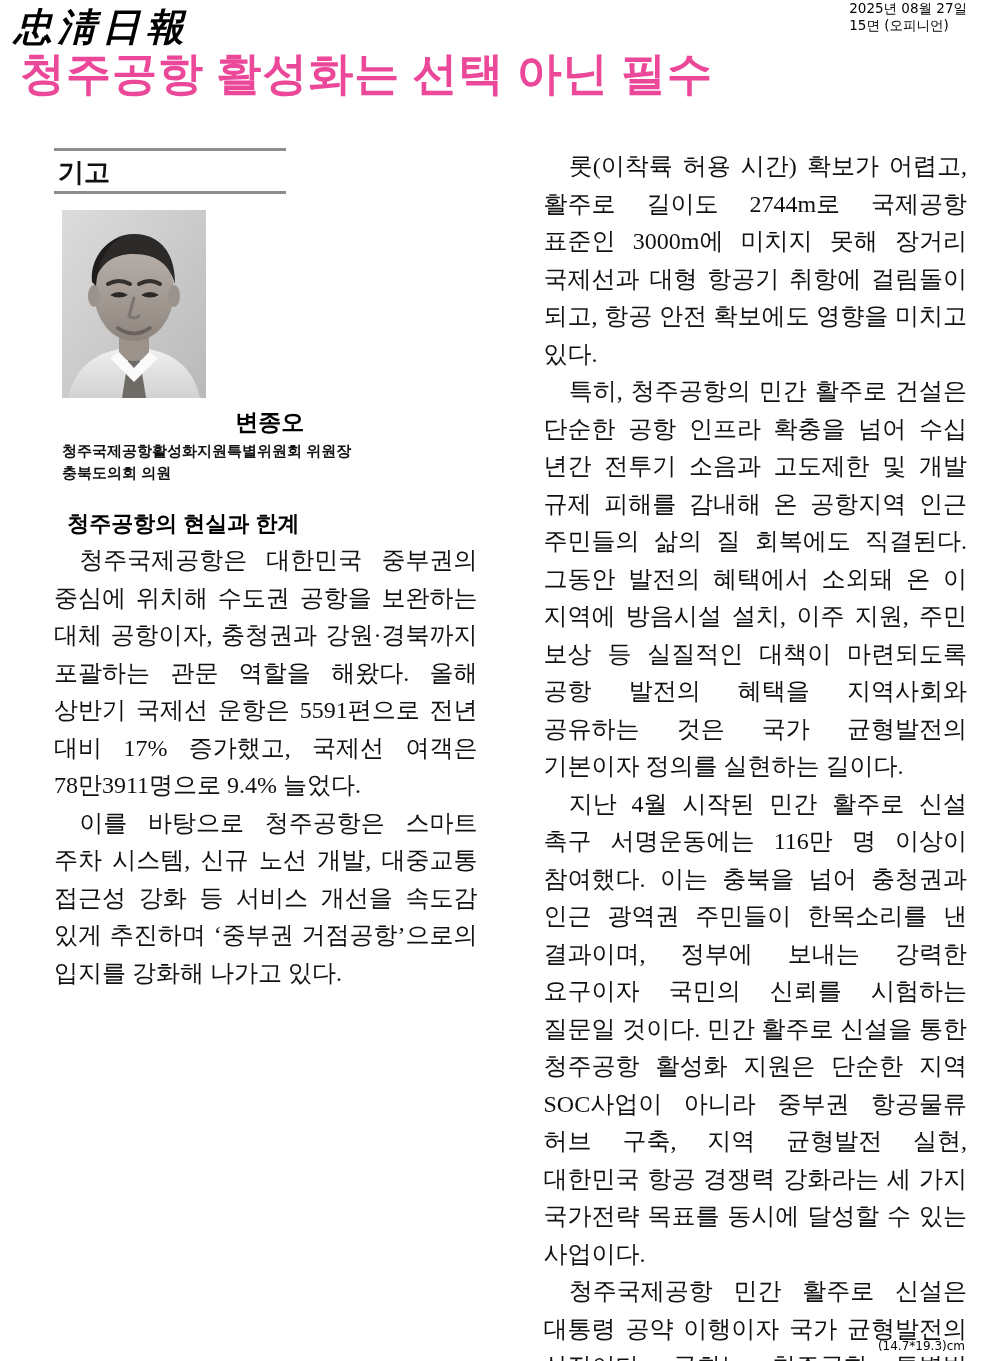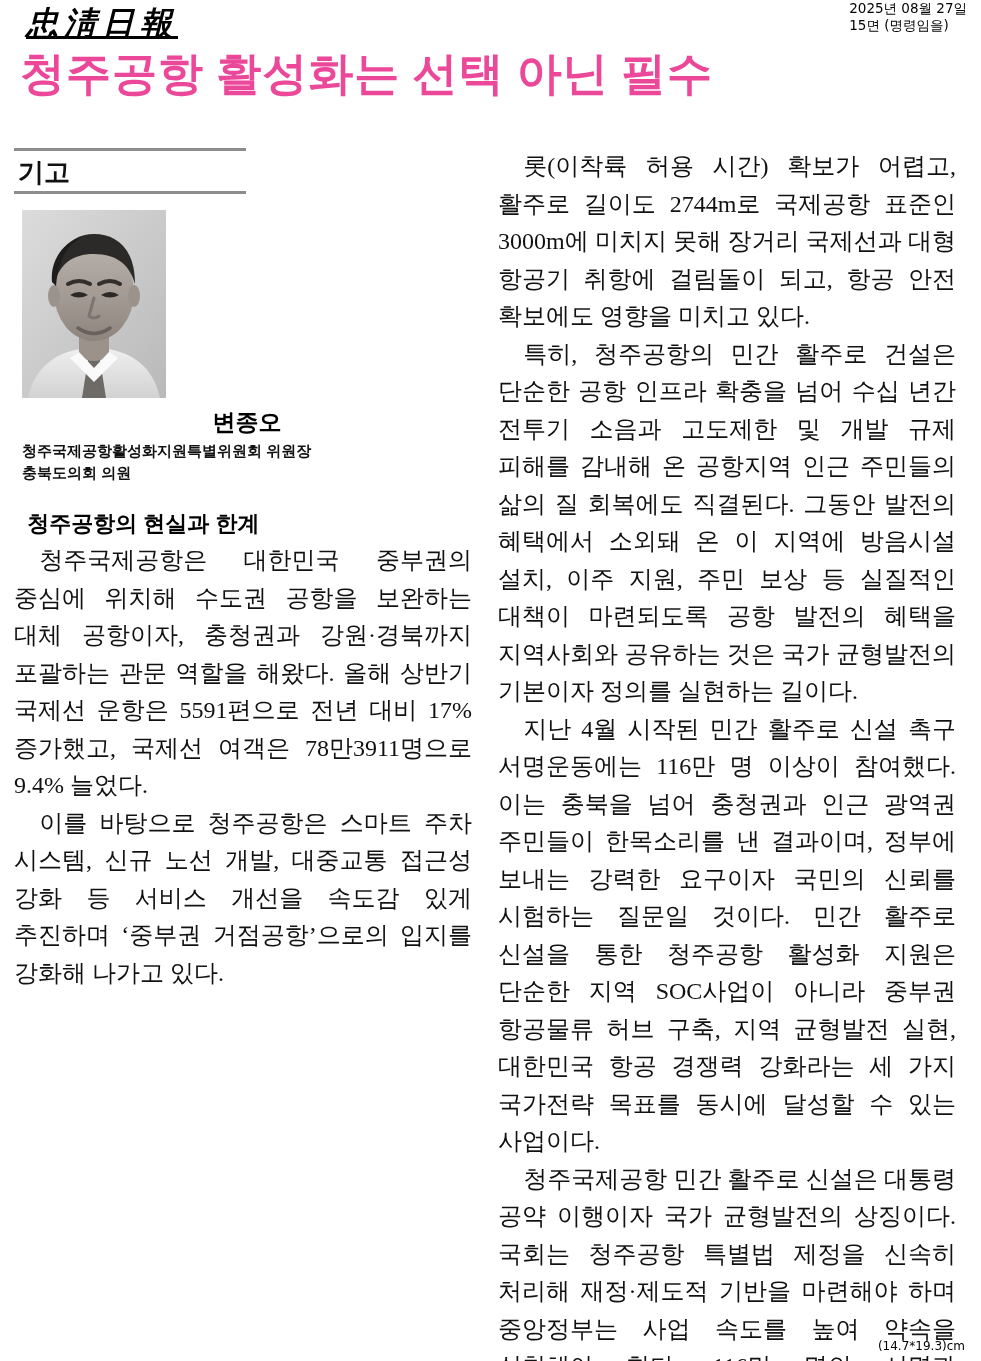--- a/index.html
+++ b/index.html
@@ -24,30 +24,29 @@
     padding: 0 14px;
   }
 
   
   .masthead {
     position: relative;
     height: 44px;
   }
   .paper-logo {
     position: absolute;
-    left: 12px;
+    left: 0;
     top: 2px;
     font-family: "DejaVu Serif", "Liberation Serif", serif;
     font-weight: 700;
-    font-size: 32px;
+    font-size: 38px;
     letter-spacing: 6px;
     font-style: italic;
     color: #000000;
     white-space: nowrap;
-    text-decoration: underline;
   }
   .issue-info {
     position: absolute;
     right: 0;
     top: 0;
     text-align: left;
     font-family: "DejaVu Sans", "Liberation Sans", sans-serif;
     font-size: 13.5px;
     line-height: 17px;
     color: #000000;
@@ -71,20 +70,21 @@
     top: 148px;
     left: 14px;
     right: 14px;
     bottom: 34px;
     display: flex;
     gap: 26px;
   }
   .col {
     width: 458px;
     position: relative;
+    margin-left: 40px;
   }
 
   
   .kigo-rule-top {
     border-top: 3px solid #8d8d8d;
     width: 232px;
     margin: 0;
   }
   .kigo-label {
     font-family: "Liberation Sans", "DejaVu Sans", sans-serif;
@@ -171,21 +171,21 @@
 </style>
 </head>
 <body>
 
 <div class="page">
 
   <div class="masthead">
     <div class="paper-logo">忠淸日報</div>
     <div class="issue-info">
       <div>2025년 08월 27일</div>
-      <div>15면 (명령임을)</div>
+      <div>15면 (오피니언)</div>
     </div>
   </div>
 
   <h1 class="headline">청주공항 활성화는 선택 아닌 필수</h1>
 
   <div class="columns">
 
     <div class="col col-left">
 
       <div class="kigo-rule-top"></div>

